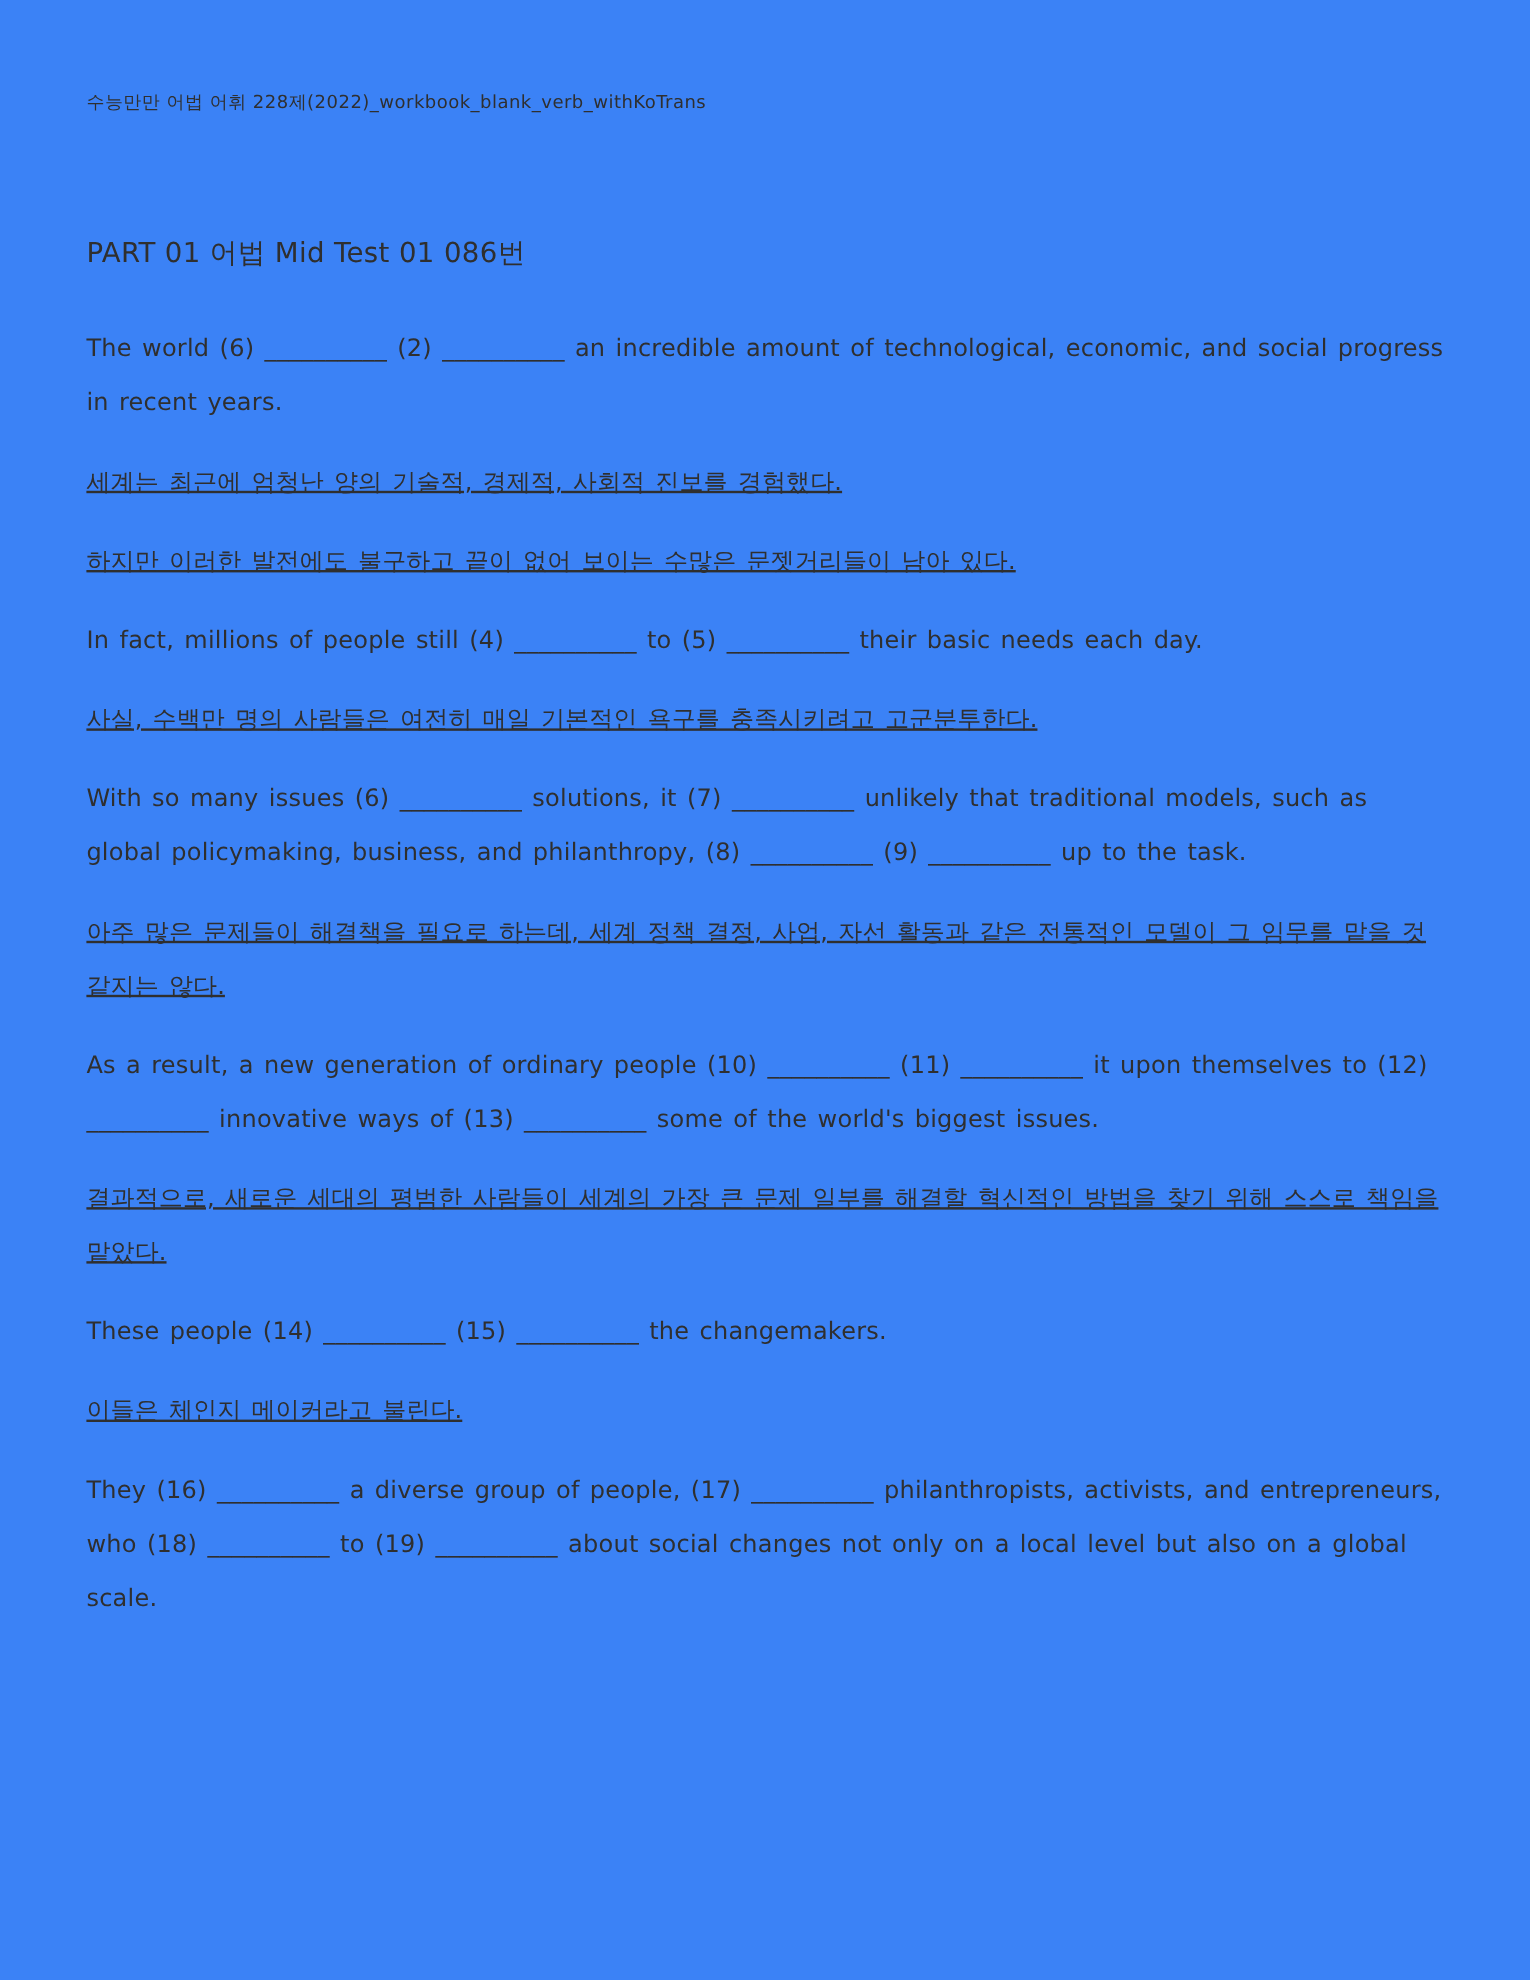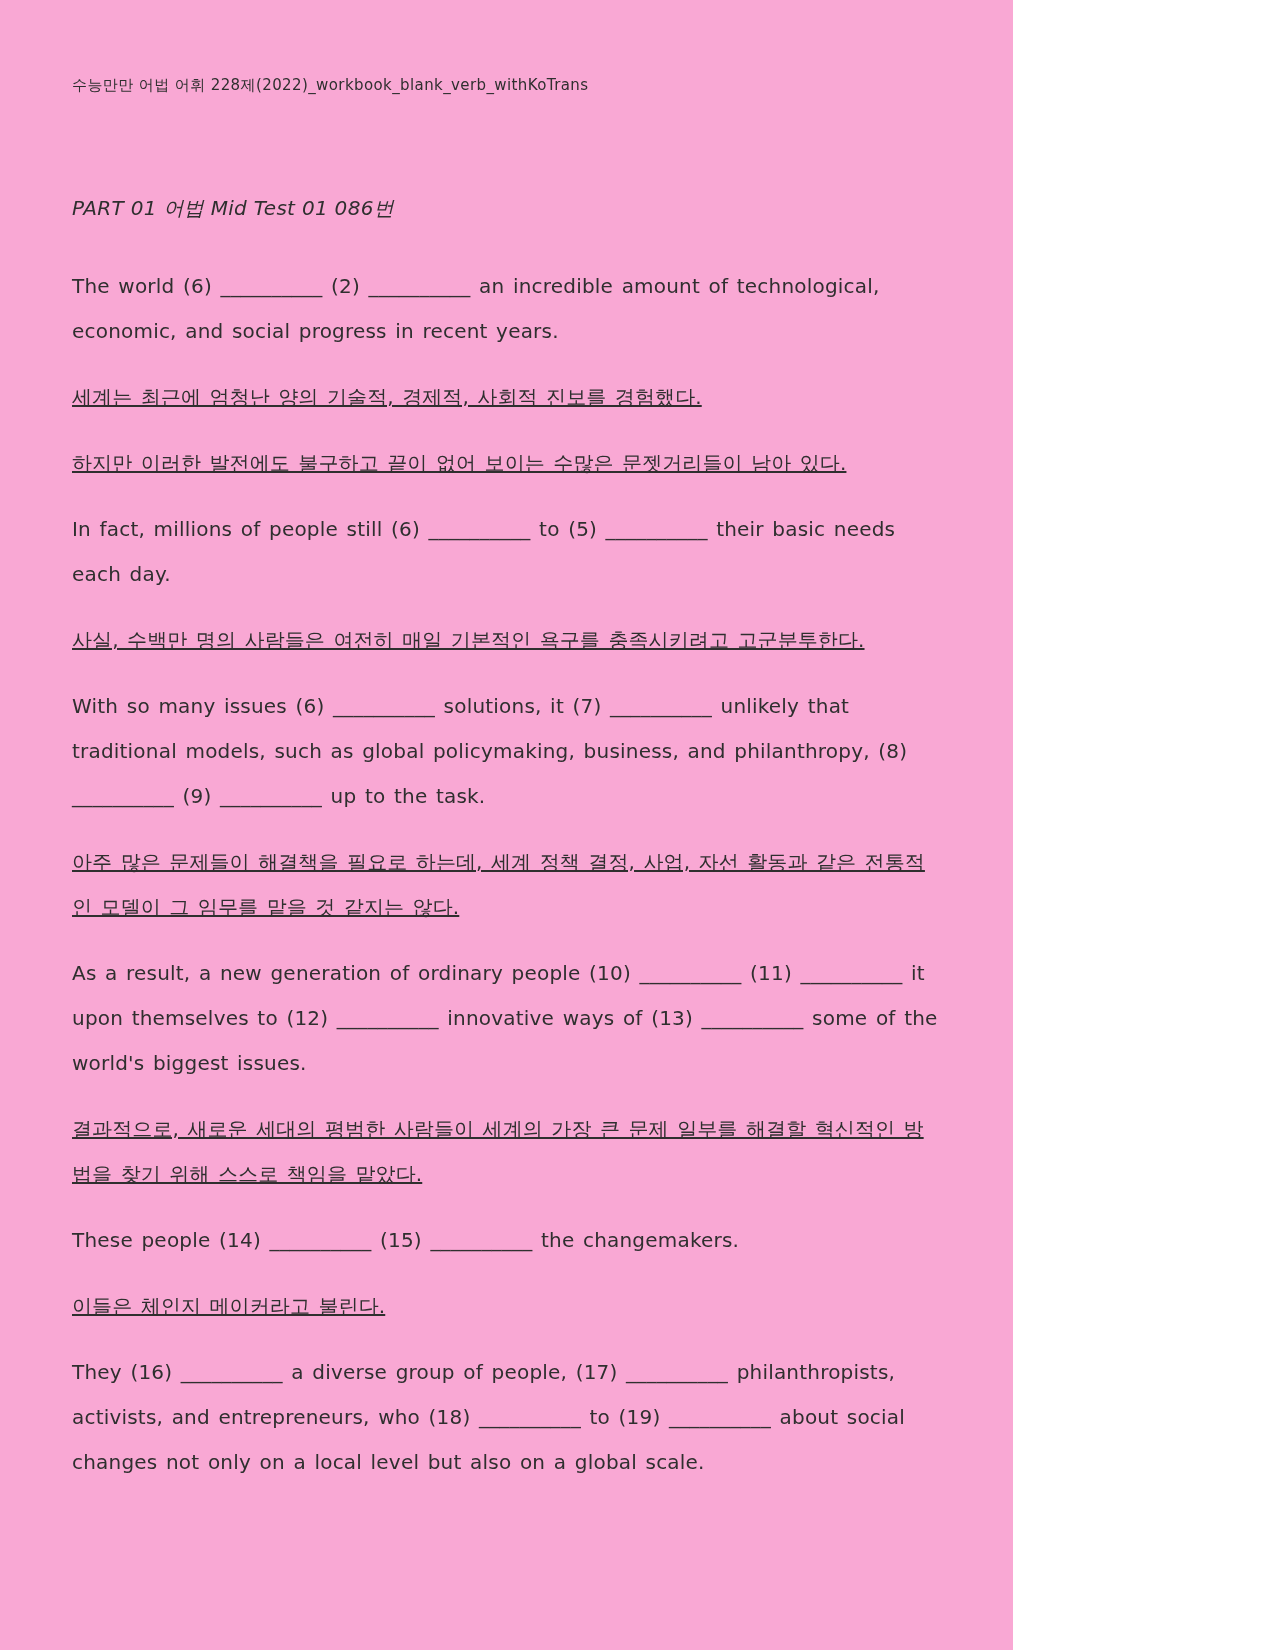--- a/index.html
+++ b/index.html
@@ -9,39 +9,38 @@
   }
   body {
     width: 1275px;
     height: 1650px;
     font-family: "DejaVu Sans", "Liberation Sans", sans-serif;
     color: #333333;
     overflow: hidden;
   }
   .page {
     box-sizing: border-box;
-    width: 1013px;
+    width: 1275px;
     height: 1650px;
     padding: 76px 72px 40px 72px;
-    background: #f9a8d4;
+    background: #3b82f6;
   }
   .doc-header {
     font-size: 15px;
     letter-spacing: 0.4px;
     color: #2f2f2f;
     margin: 0 0 100px 0;
     font-weight: 400;
   }
   .doc-title {
-    font-size: 20px;
+    font-size: 23px;
     font-weight: 400;
     color: #2f2f2f;
     margin: 0 0 42px 0;
     letter-spacing: 0.3px;
-    font-style: italic;
   }
   .para {
     font-size: 20px;
     line-height: 2.25;
     margin: 0 0 21px 0;
     color: #2f2f2f;
     letter-spacing: 0.2px;
     word-spacing: 2px;
   }
   .para.ko {
@@ -58,21 +57,21 @@
 
   <div class="doc-title">PART 01 어법 Mid Test 01 086번</div>
 
   <p class="para en">The world (6) __________ (2) __________ an incredible amount of technological, economic, and social progress in recent years.</p>
 
   <p class="para ko">세계는 최근에 엄청난 양의 기술적, 경제적, 사회적 진보를 경험했다.</p>
 
 
   <p class="para ko">하지만 이러한 발전에도 불구하고 끝이 없어 보이는 수많은 문젯거리들이 남아 있다.</p>
 
-  <p class="para en">In fact, millions of people still (6) __________ to (5) __________ their basic needs each day.</p>
+  <p class="para en">In fact, millions of people still (4) __________ to (5) __________ their basic needs each day.</p>
 
   <p class="para ko">사실, 수백만 명의 사람들은 여전히 매일 기본적인 욕구를 충족시키려고 고군분투한다.</p>
 
   <p class="para en">With so many issues (6) __________ solutions, it (7) __________ unlikely that traditional models, such as global policymaking, business, and philanthropy, (8) __________ (9) __________ up to the task.</p>
 
   <p class="para ko">아주 많은 문제들이 해결책을 필요로 하는데, 세계 정책 결정, 사업, 자선 활동과 같은 전통적인 모델이 그 임무를 맡을 것 같지는 않다.</p>
 
   <p class="para en">As a result, a new generation of ordinary people (10) __________ (11) __________ it upon themselves to (12) __________ innovative ways of (13) __________ some of the world's biggest issues.</p>
 
   <p class="para ko">결과적으로, 새로운 세대의 평범한 사람들이 세계의 가장 큰 문제 일부를 해결할 혁신적인 방법을 찾기 위해 스스로 책임을 맡았다.</p>

